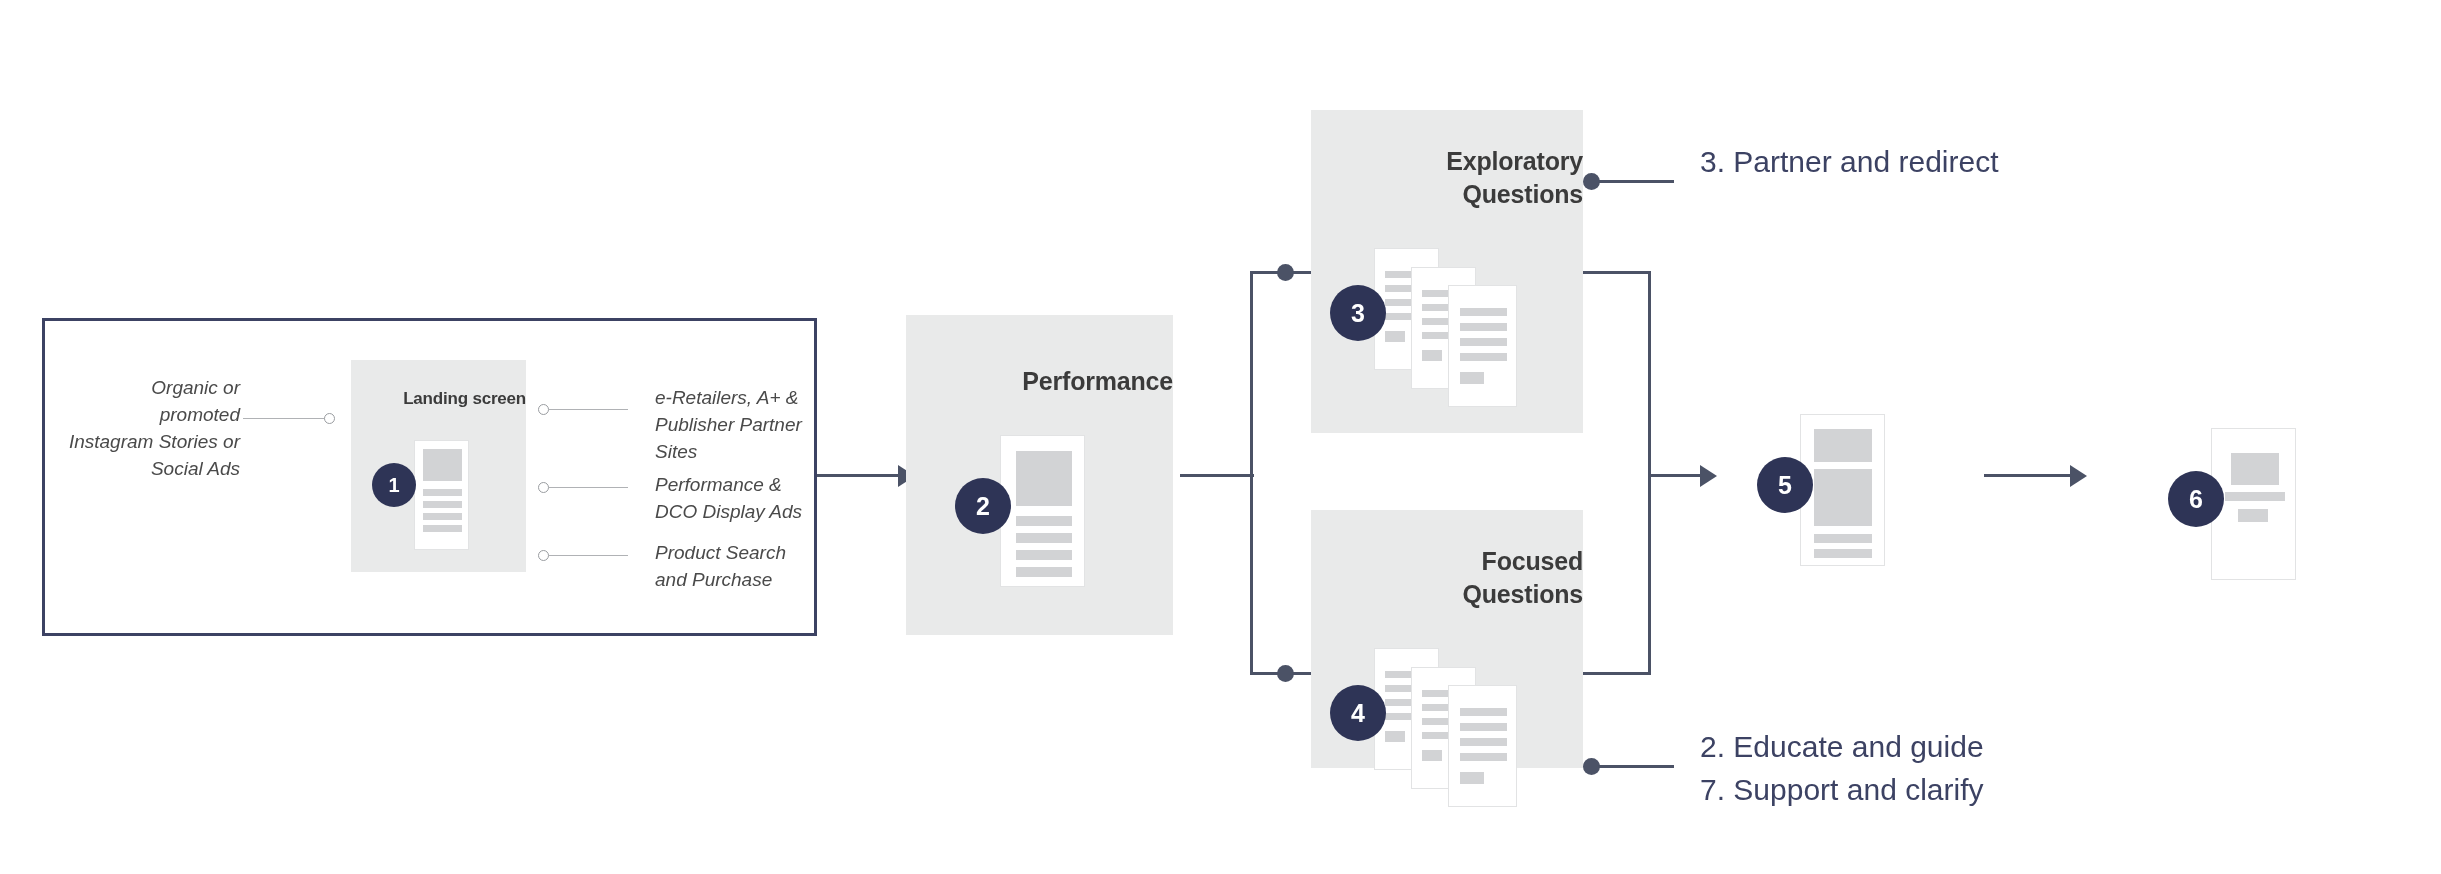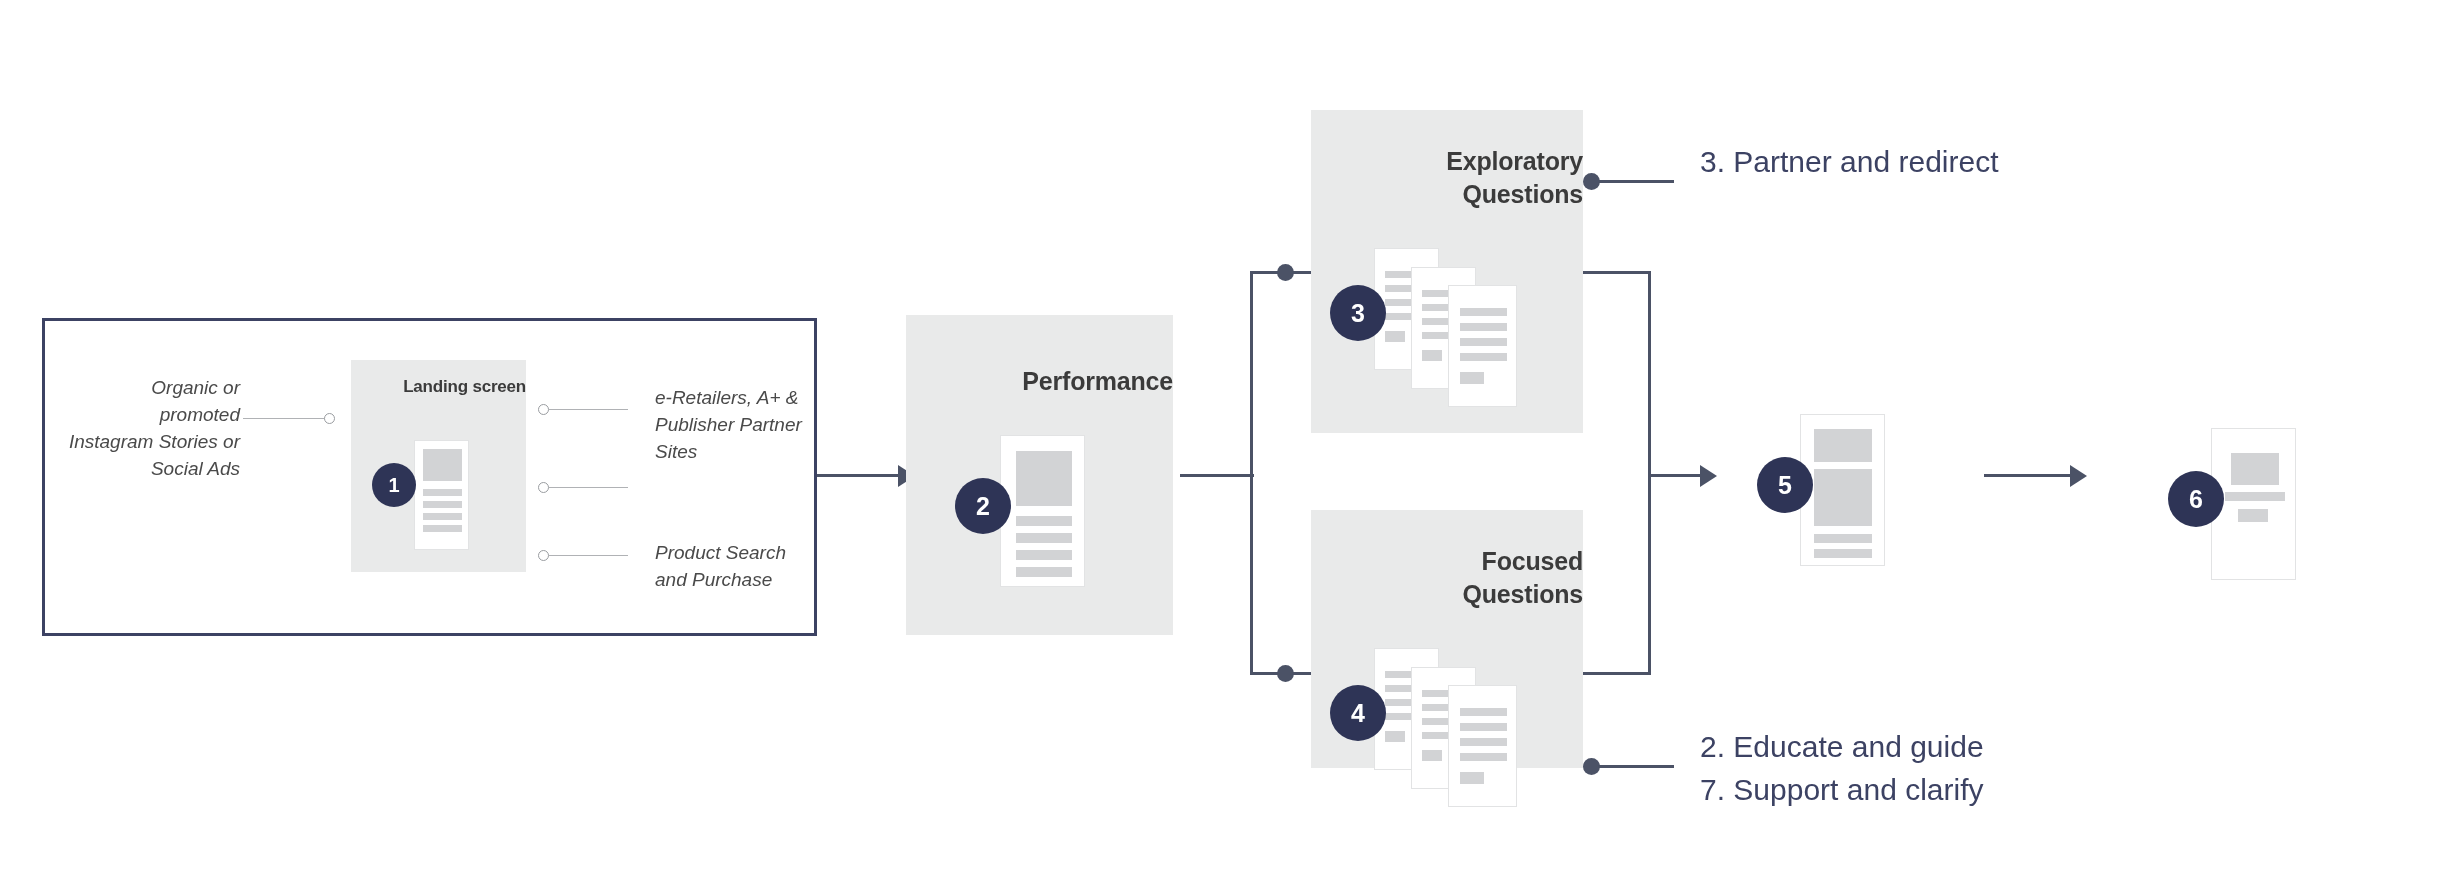--- a/index.html
+++ b/index.html
@@ -149,21 +149,21 @@
     <div>Organic or</div>
     <div>promoted</div>
     <div>Instagram Stories or</div>
     <div>Social Ads</div>
   </div>
 
   <div class="leader" style="left:243px; top:418px; width:84px;"></div>
   <div class="leader-dot" style="left:324px; top:413px;"></div>
 
   <div class="panel" style="left:351px; top:360px; width:175px; height:212px;">
-    <div class="panel-title" style="top:16px; font-size:17px;">Landing screen</div>
+    <div class="panel-title" style="top:28px; font-size:17px;">Landing screen</div>
   </div>
 
   <div class="sheet" style="left:414px; top:440px; width:55px; height:110px;">
     <div class="wf-block" style="left:8px; top:8px; width:39px; height:32px;"></div>
     <div class="wf-block" style="left:8px; top:48px; width:39px; height:7px;"></div>
     <div class="wf-block" style="left:8px; top:60px; width:39px; height:7px;"></div>
     <div class="wf-block" style="left:8px; top:72px; width:39px; height:7px;"></div>
     <div class="wf-block" style="left:8px; top:84px; width:39px; height:7px;"></div>
   </div>
   <div class="badge" style="left:372px; top:463px; width:44px; height:44px; font-size:20px;">1</div>
@@ -176,20 +176,24 @@
 
   <div class="leader-dot" style="left:538px; top:550px;"></div>
   <div class="leader" style="left:548px; top:555px; width:80px;"></div>
 
   <div class="src-label left-align" style="left:655px; top:385px; width:160px;">
     <div>e-Retailers, A+ &amp;</div>
     <div>Publisher Partner</div>
     <div>Sites</div>
   </div>
 
+  <div class="src-label left-align" style="left:655px; top:472px; width:160px;">
+    <div>Performance &amp;</div>
+    <div>DCO Display Ads</div>
+  </div>
 
   <div class="src-label left-align" style="left:655px; top:540px; width:160px;">
     <div>Product Search</div>
     <div>and Purchase</div>
   </div>
 
   <div class="conn-h" style="left:817px; top:474px; width:84px;"></div>
   <div class="arrow-head" style="left:898px; top:465px;"></div>
 
   <div class="panel" style="left:906px; top:315px; width:267px; height:320px;">

